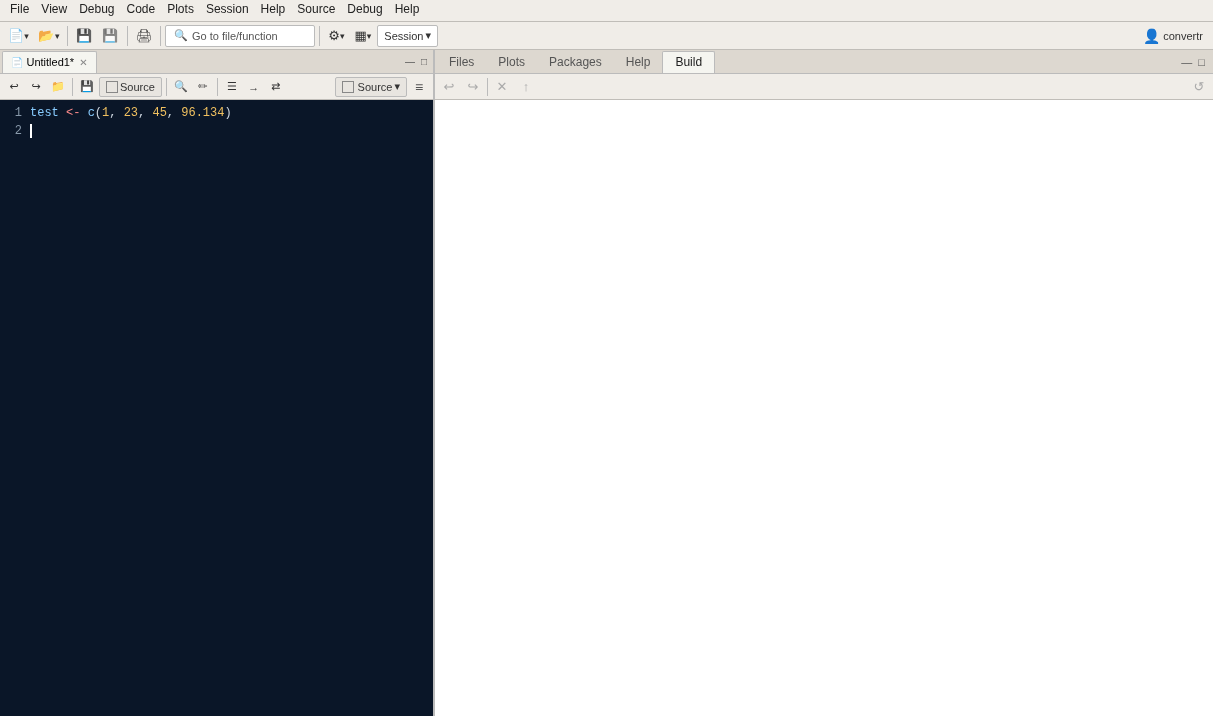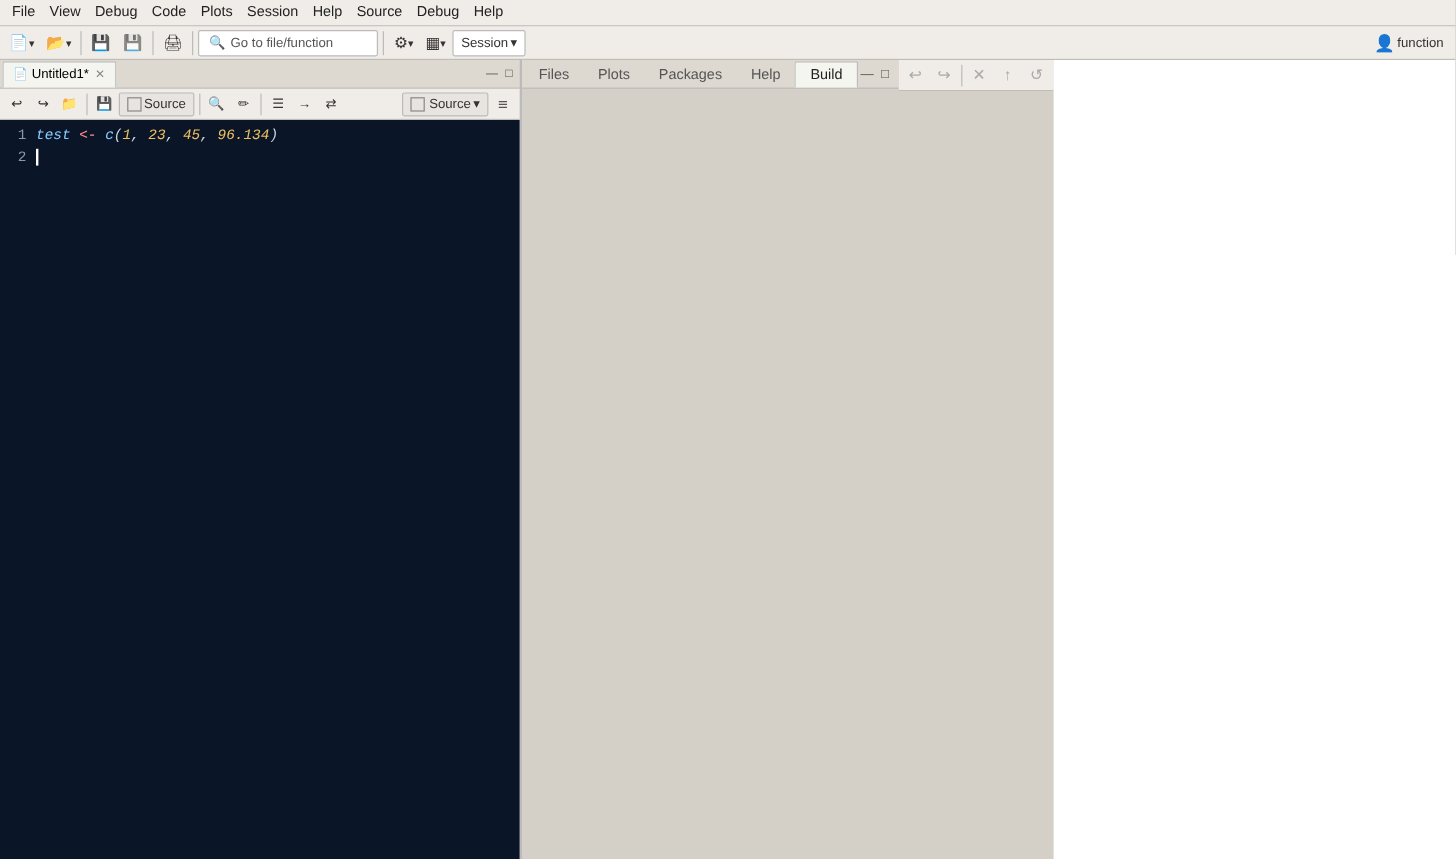--- a/index.html
+++ b/index.html
@@ -108,32 +108,32 @@
     }
     .line-numbers {
       padding: 4px 8px 4px 4px; background: #0a1628;
       color: #8899aa; font-family: 'Courier New', monospace; font-size: 12px;
       line-height: 18px; text-align: right; min-width: 30px;
       user-select: none;
     }
     .code-content {
       flex: 1; padding: 4px 4px 4px 0;
       font-family: 'Courier New', monospace; font-size: 12px;
-      line-height: 18px; color: #cdd6e0; white-space: pre; font-style: italic;
+      line-height: 18px; color: #cdd6e0; white-space: pre;
     }
     .code-var { color: #88ccff; }
     .code-op { color: #ff8c8c; }
     .code-func { color: #88ccff; }
     .code-num { color: #f0c060; }
     .code-cursor { display: inline-block; width: 2px; background: white; height: 14px; vertical-align: middle; animation: blink 1s step-end infinite; }
     @keyframes blink { 0%,100%{opacity:1} 50%{opacity:0} }
 
     
     .viewer-panel {
-      flex: 1; display: flex; 
+      flex: 1; display: flex; flex-direction: column;
     }
     .viewer-tabs {
       display: flex; align-items: center;
       background: #ddd8d0; border-bottom: 1px solid #bbb;
       height: 24px; padding: 0 2px;
     }
     .viewer-tab {
       display: flex; align-items: center;
       height: 22px; padding: 0 12px; font-size: 12px; cursor: pointer;
       color: #555;
@@ -229,21 +229,21 @@
     <span style="font-size:9px;">▾</span>
   </button>
 
   <button class="addins-btn">
     <span>Session</span>
     <span>▾</span>
   </button>
 
   <div class="convertr-area">
     <span style="font-size:14px; margin-right:2px;">👤</span>
-    <span>function</span>
+    <span>convertr</span>
   </div>
 </div>
 
 <div class="main-layout">
 
   <div class="editor-panel">
 
     <div class="editor-tabs">
       <div class="editor-tab">
         <span class="editor-tab-icon">📄</span>

